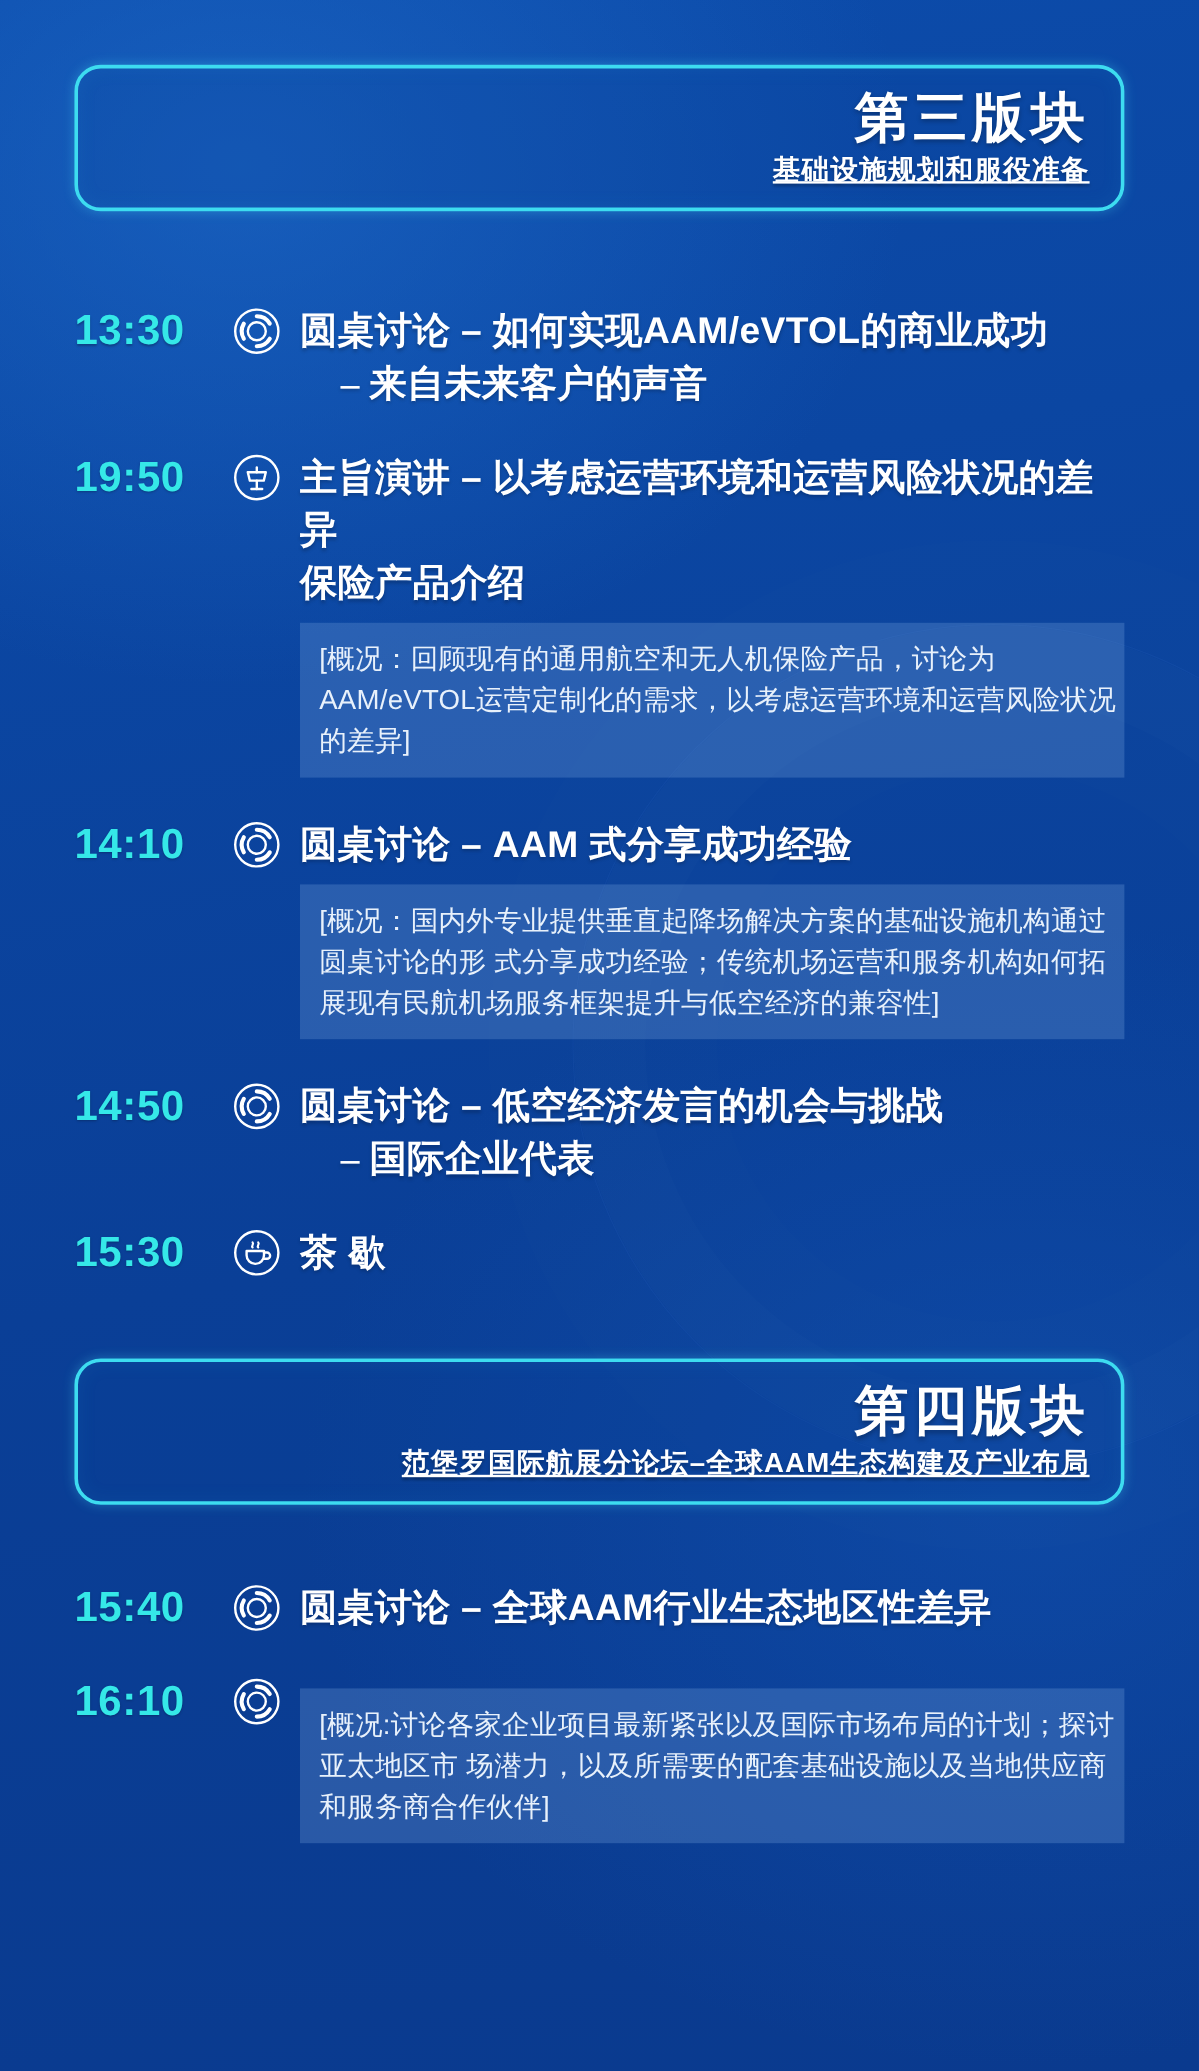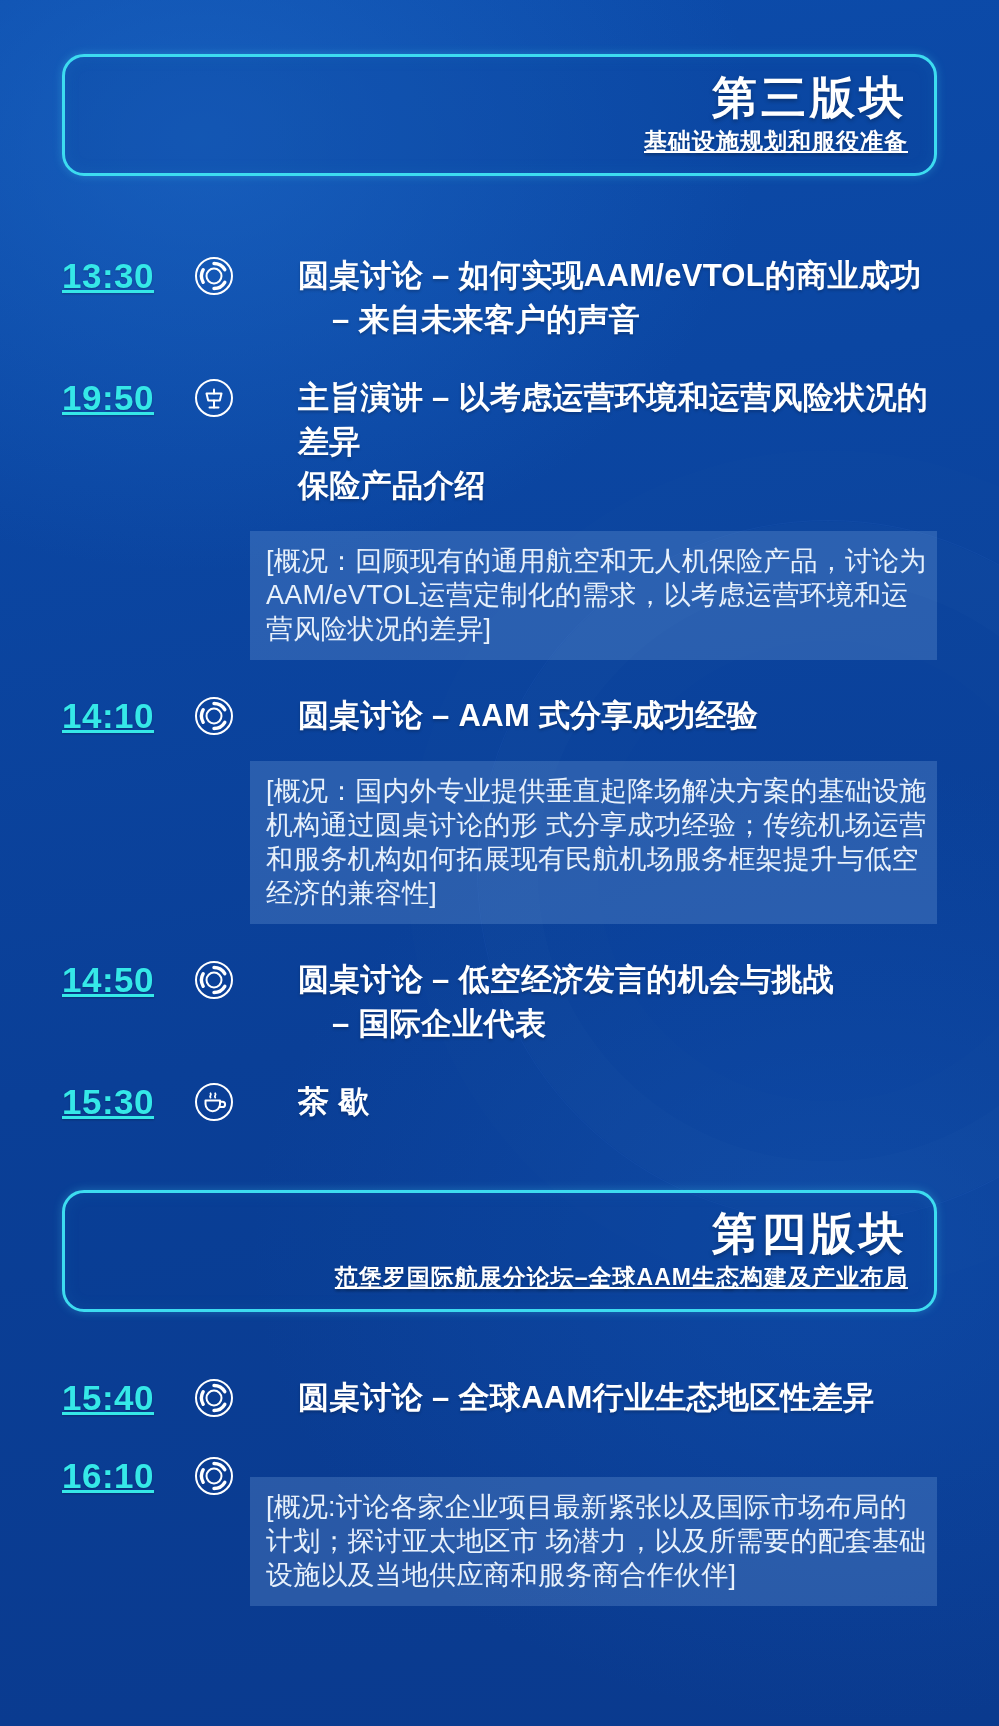--- a/index.html
+++ b/index.html
@@ -90,21 +90,20 @@
   }
   .item-time {
     flex: 0 0 128px;
     color: #35e8e8;
     font-size: 35px;
     font-weight: 700;
     line-height: 44px;
     letter-spacing: 0.5px;
     white-space: nowrap;
     text-shadow: 0 1px 2px rgba(0,0,0,0.25);
-    text-decoration: underline;
   }
   .item-icon {
     flex: 0 0 48px;
     height: 44px;
     display: flex;
     align-items: center;
     justify-content: center;
   }
   .item-icon svg { display: block; }
   .item-body {
@@ -113,29 +112,29 @@
     min-width: 0;
   }
   .item-title {
     color: #ffffff;
     font-size: 31px;
     font-weight: 700;
     line-height: 44px;
     letter-spacing: 0.3px;
     text-shadow: 0 2px 3px rgba(0,0,0,0.22);
   }
-  .item-title .ind { display: block; margin-left: 48px; }
-  .item-title .ind-pad { padding-left: 34px; }
+  .item-title .ind { display: block; }
+  .item-title .ind-pad { padding-left: 34px; font-family: Liberation Serif, serif; }
 
   .desc {
-    margin-top: 23px;
+    margin-top: 11px;
     background: rgba(125,170,225,0.27);
     padding: 13px 6px 14px 16px;
     color: #e8f1fb;
-    font-size: 27px;
+    font-size: 23px;
     font-weight: 400;
     line-height: 34px;
     letter-spacing: 0.2px;
   }
   .desc p { margin: 0; }
 
   .gap-lg { height: 66px; }
   .gap-md { height: 44px; }
   .gap-sm { height: 30px; }
   .top-pad { height: 54px; }

